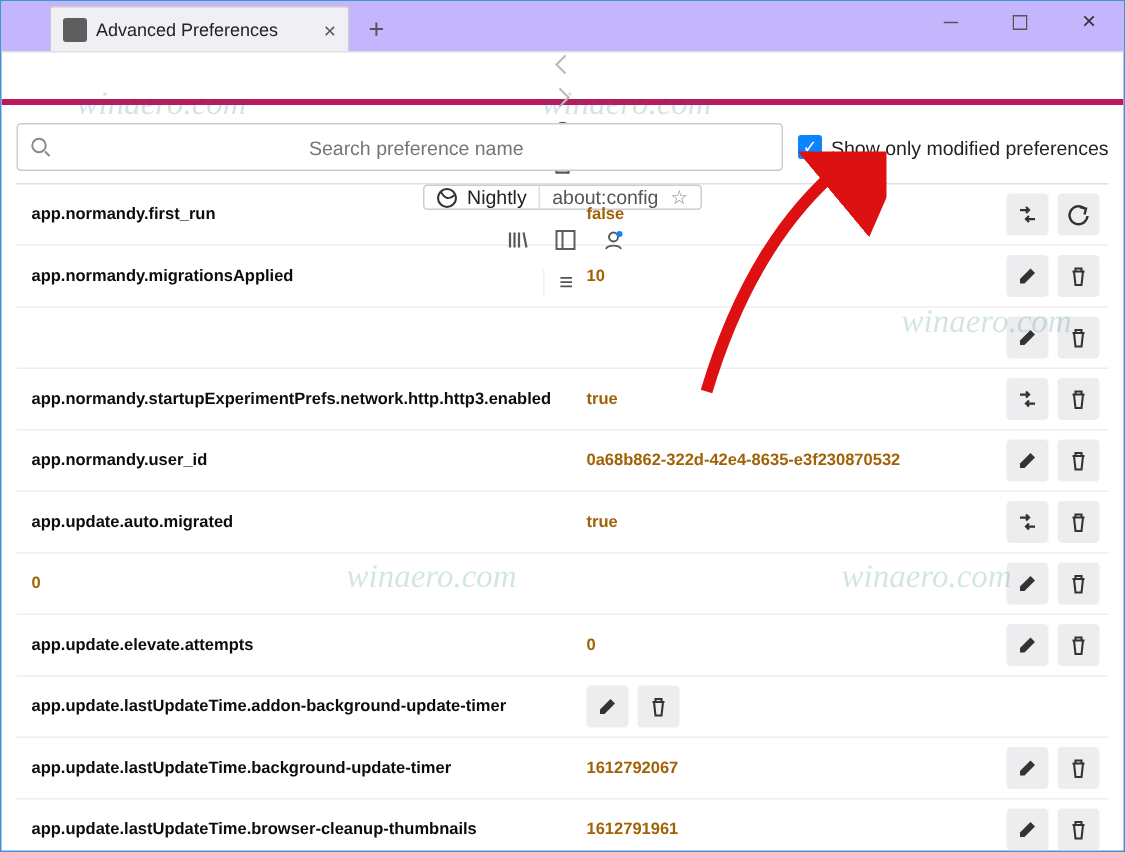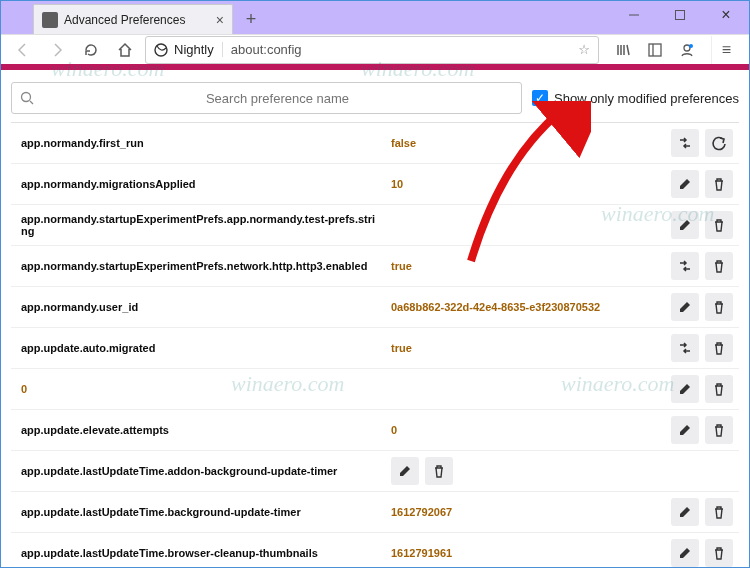--- a/index.html
+++ b/index.html
@@ -54,24 +54,25 @@
   .win-btn {
     width: 46px; display:flex; align-items:center; justify-content:center;
     color:#555; font-size:12px;
   }
   .win-btn.close-btn { color:#333; font-size: 16px;}
   
   .navbar {
     height: 36px;
     display: flex;
     align-items: center;
-    padding: 0 8px;
+    padding: 0 20px;
     gap: 6px;
     border-top: 1px solid #e0e0e0;
-    border-bottom: 6px solid #be185d;
+    border-bottom: 4px solid #be185d;
+    flex-direction: column;
   }
   .nav-icon {
     width: 28px; height: 28px; display:flex; align-items:center; justify-content:center;
     color:#5a5a5a; border-radius:4px;
   }
   .nav-icon.disabled { color:#bbb; }
   .urlbar {
     flex: 1;
     height: 28px;
     border: 1px solid #ccc;
@@ -292,21 +293,20 @@
             </svg>
           </div>
           <div class="act">
             <svg width="16" height="16">
               <path d="M4 5 H12 M6 5 V3 H10 V5 M5 5 L6 14 H10 L11 5" fill="none" stroke="#333" stroke-width="1.4"></path>
             </svg>
           </div>
         </div>
       </div>
       <div class="row">
-        <div class="name">app.normandy.startupExperimentPrefs.app.normandy.test-prefs.string</div>
         <div class="val"></div>
         <div class="actions">
           <div class="act">
             <svg width="16" height="16">
               <path d="M3 13 L3 10 L10 3 L13 6 L6 13 Z" fill="#333"></path>
             </svg>
           </div>
           <div class="act">
             <svg width="16" height="16">
               <path d="M4 5 H12 M6 5 V3 H10 V5 M5 5 L6 14 H10 L11 5" fill="none" stroke="#333" stroke-width="1.4"></path>

